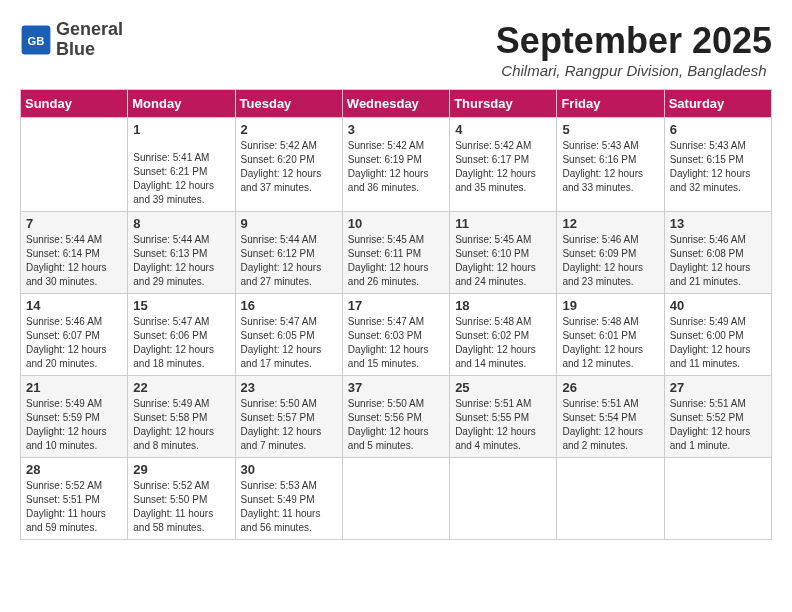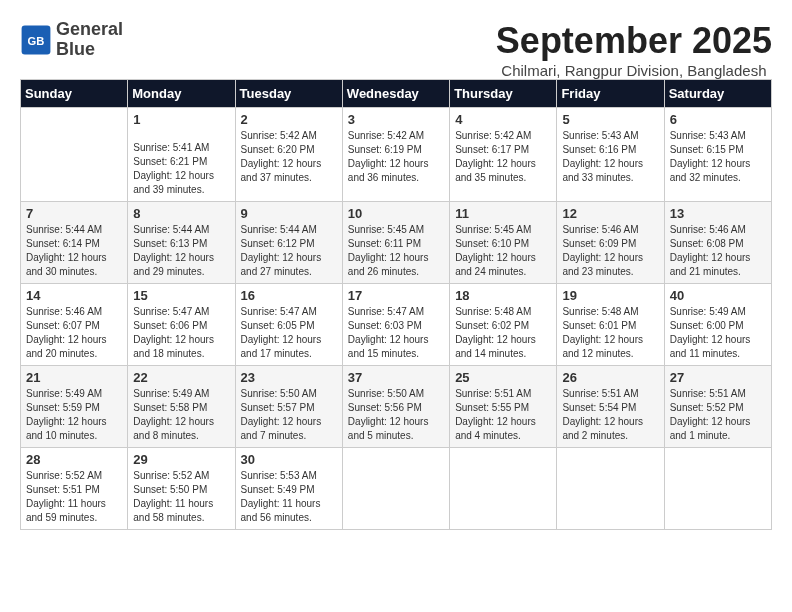--- a/index.html
+++ b/index.html
@@ -7,20 +7,21 @@
       font-family: Arial, sans-serif;
       background: #fff;
       width: 792px;
       min-height: 612px;
       padding: 20px;
     }
     .header {
       display: flex;
       justify-content: space-between;
       align-items: flex-start;
+      margin-bottom: 10px;
     }
     .logo {
       display: flex;
       align-items: center;
       gap: 4px;
     }
     .logo-text {
       font-size: 18px;
       font-weight: bold;
       color: #333;
@@ -37,28 +38,29 @@
       text-align: center;
     }
     .month-title {
       font-size: 36px;
       font-weight: bold;
       color: #222;
     }
     .subtitle {
       font-size: 15px;
       color: #444;
+      font-style: italic;
     }
     table {
       width: 100%;
       border-collapse: collapse;
       font-size: 11px;
     }
     thead tr th {
-      background-color: #0f172a;
+      background-color: #be185d;
       color: #fff;
       padding: 6px 4px;
       text-align: left;
       font-size: 13px;
       font-weight: bold;
       border: 1px solid #ccc;
     }
     tbody tr td {
       border: 1px solid #ccc;
       vertical-align: top;

